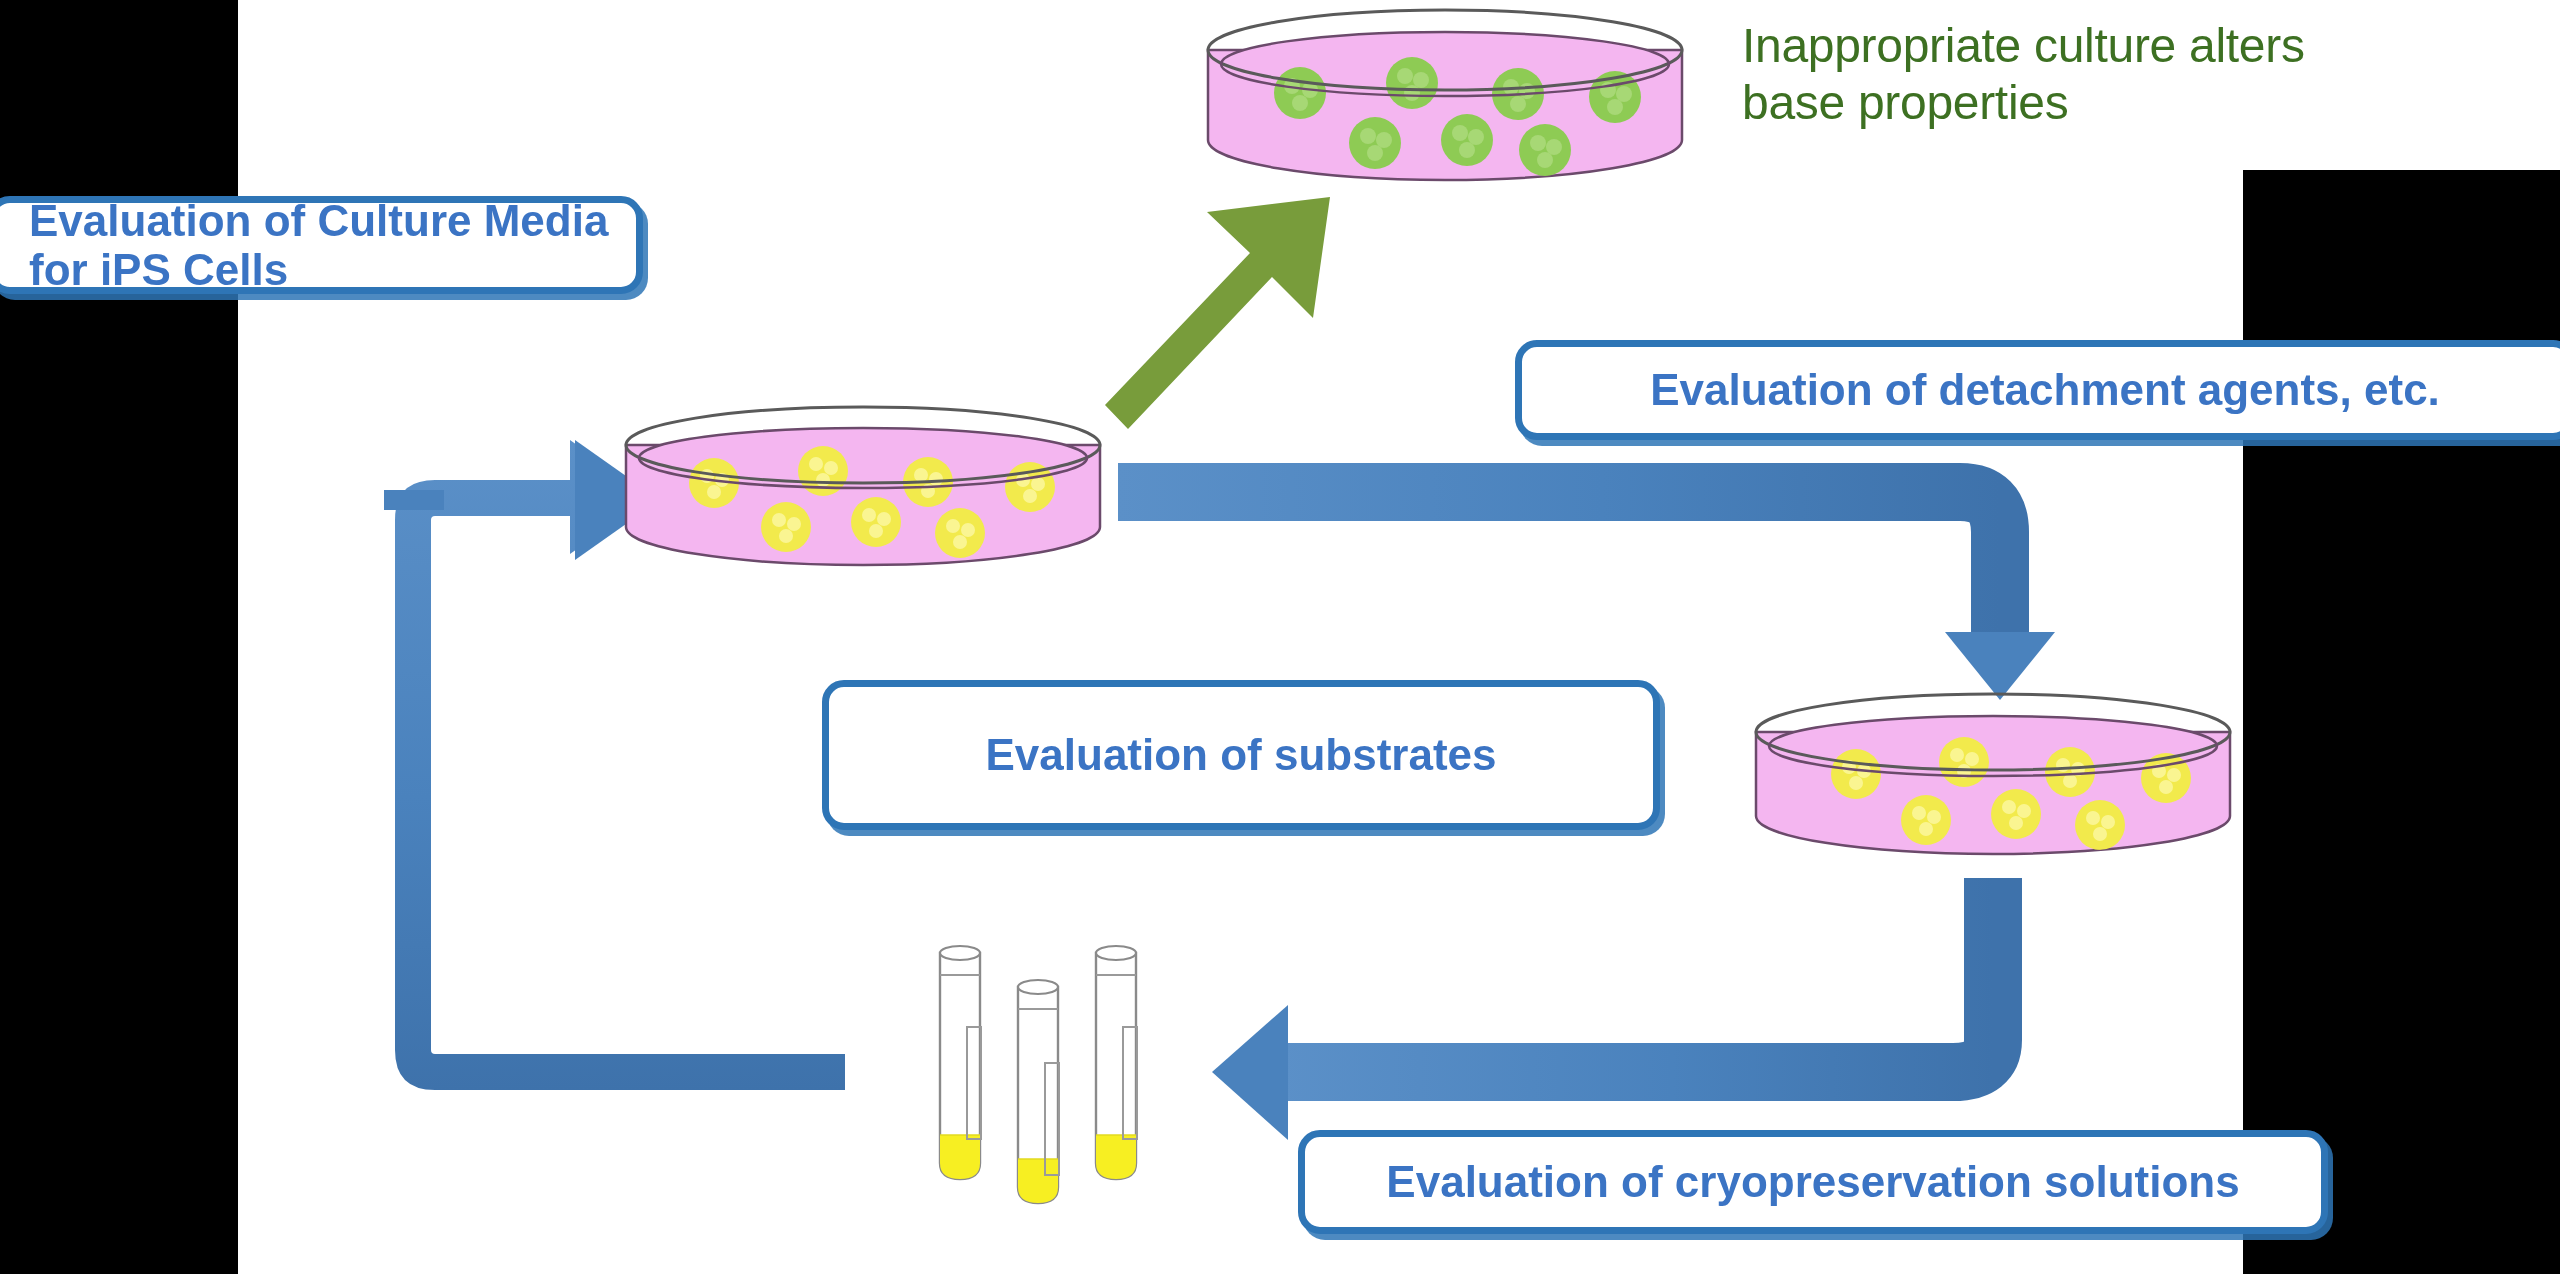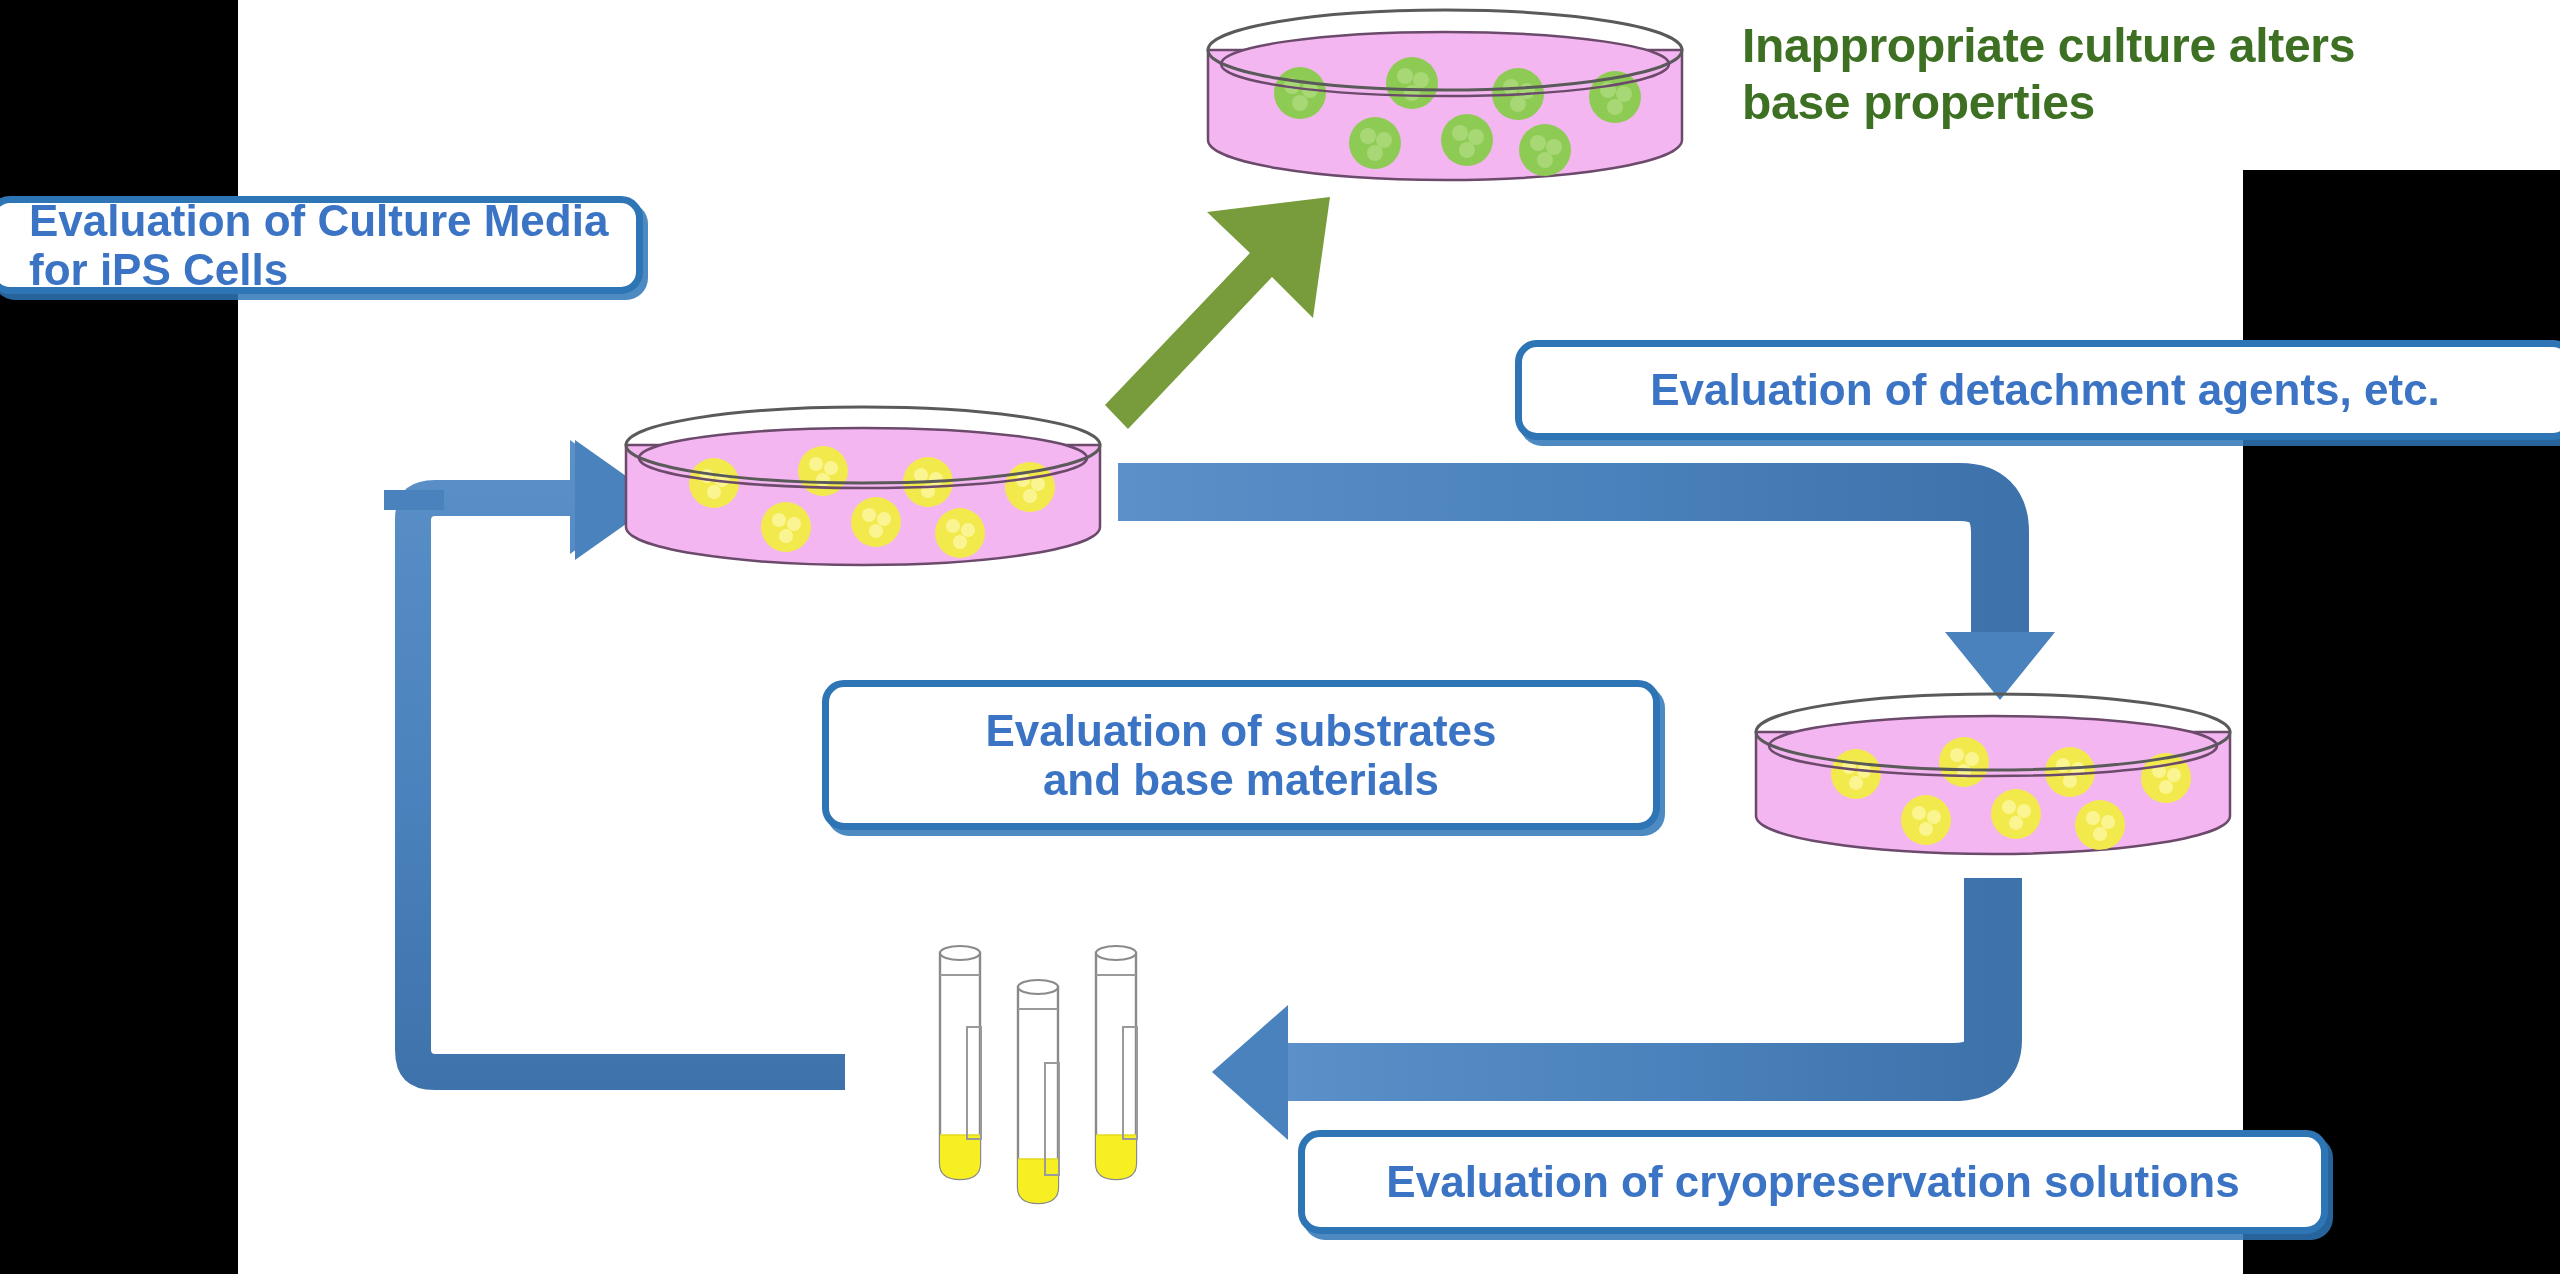--- a/index.html
+++ b/index.html
@@ -33,21 +33,21 @@
 
   #box-media   {left:-12px; top:196px; width:655px; height:98px;  font-size:44px;}
   #box-media .txt{text-align:left;padding-left:34px;}
   #box-detach  {left:1515px;top:340px; width:1060px;height:100px; font-size:44px;}
   #box-subs    {left:822px; top:680px; width:838px; height:150px; font-size:44px;}
   #box-cryo    {left:1298px;top:1130px;width:1030px;height:104px; font-size:44px;justify-content:flex-end;}
 
   
   #green-note{
     position:absolute;left:1742px;top:18px;width:790px;
-    color:#3d7022;font-weight:bold;font-size:48px;line-height:1.18;
+    color:#3d7022;font-weight:normal;font-size:48px;line-height:1.18;
     letter-spacing:-0.3px;
   }
 
   
   .dish{position:absolute;}
   .dish svg{display:block;width:100%;height:100%;}
 
   #dish-top   {left:1200px;top:8px;   width:490px;height:190px;}
   #dish-left  {left:618px; top:405px; width:490px;height:175px;}
   #dish-right {left:1748px;top:692px; width:490px;height:178px;}
@@ -312,21 +312,20 @@
     <span class="txt">Evaluation of Culture Media for iPS Cells</span>
   </div>
 
   <div class="label-box" id="box-detach">
     <span class="txt">Evaluation of detachment agents, etc.</span>
   </div>
 
   <div class="label-box" id="box-subs">
     <span class="txt">
       <span>Evaluation of substrates</span><br>
-      <span>and base materials</span>
     </span>
   </div>
 
   <div class="label-box" id="box-cryo">
     <span class="txt">Evaluation of cryopreservation solutions</span>
   </div>
 
 </div>
 
 </body></html>

